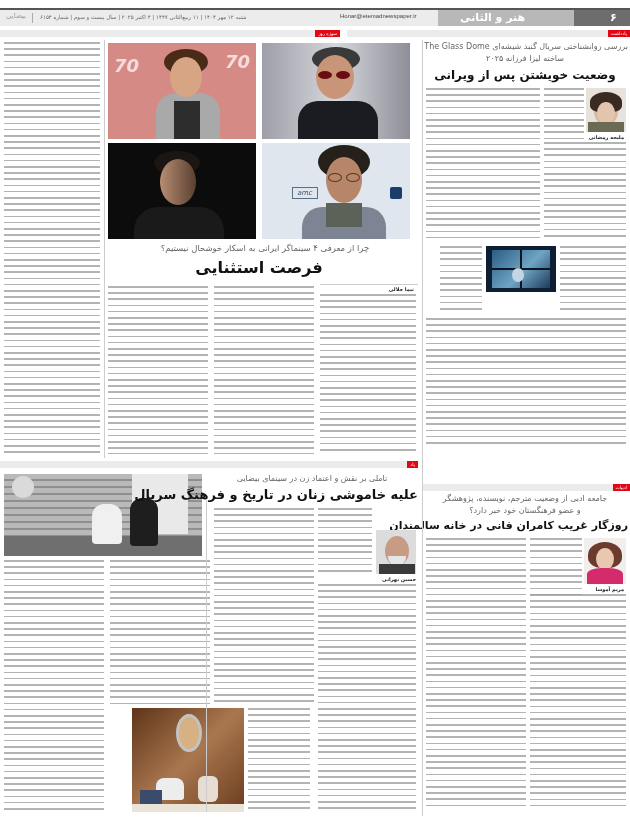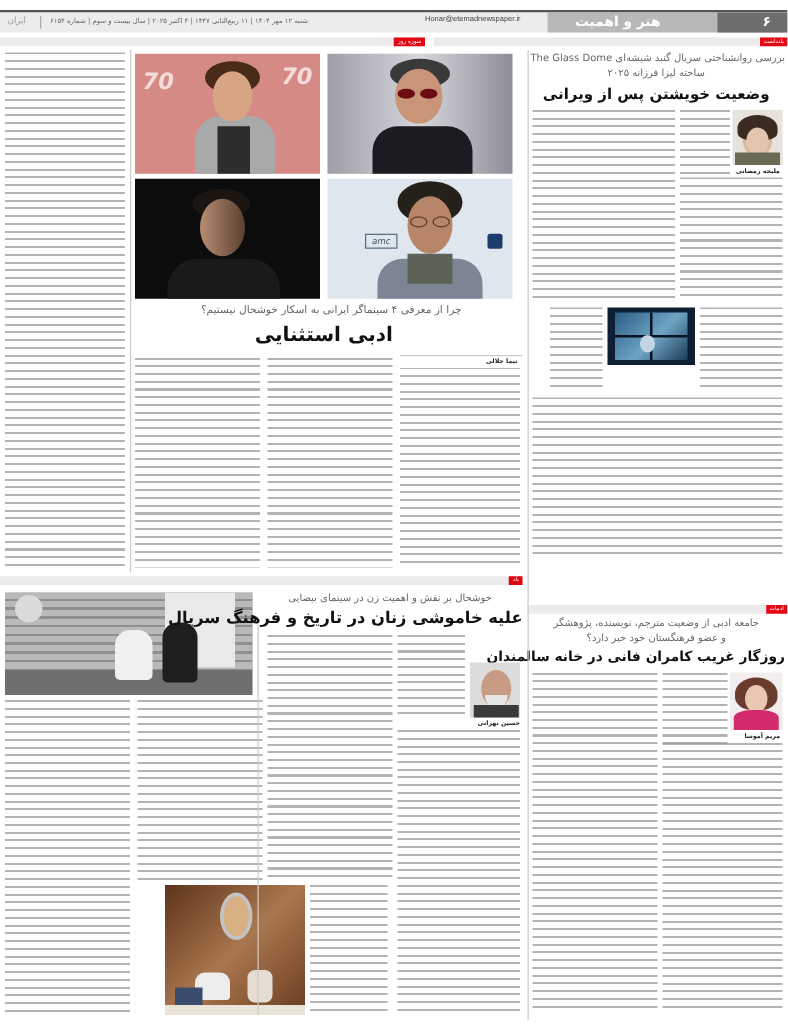--- a/index.html
+++ b/index.html
@@ -32,27 +32,27 @@
   .photo { position: absolute; overflow: hidden; font-style: italic; }
   .divider-v { position: absolute; width: 1px; background: #ccc; }
   .divider-h { position: absolute; height: 1px; background: #ccc; }
   .face { position: absolute; border-radius: 50%; }
 </style>
 </head>
 <body>
 
 <div class="masthead">
   <div class="mh-left"></div>
-  <span class="mh-logo">ایران</span>
+  <span class="mh-logo">بیضایی</span>
   <div class="mh-sep"></div>
   <span class="mh-date">شنبه ۱۲ مهر ۱۴۰۴ | ۱۱ ربیع‌الثانی ۱۴۴۷ | ۴ اکتبر ۲۰۲۵ | سال بیست و سوم | شماره ۶۱۵۴</span>
   <div class="mh-email-box"></div>
   <span class="mh-email">Honar@etemadnewspaper.ir</span>
   <div class="mh-section"></div>
-  <span class="mh-title">هنر و اهمیت</span>
+  <span class="mh-title">هنر و الثانی</span>
   <div class="mh-page"></div>
   <span class="mh-num">۶</span>
 </div>
 
 <div class="sec-bar" style="left:0; top:30px; width:340px;">
   <span class="sec-tag">سوژه روز</span>
 </div>
 <div class="sec-bar" style="left:347px; top:30px; width:283px;">
   <span class="sec-tag">یادداشت</span>
 </div>
@@ -131,21 +131,21 @@
   <div style="position:absolute; right:8px; top:44px; width:12px; height:12px; background:#1c3c6b; border-radius:2px;"></div>
   <div style="position:absolute; left:56px; top:2px; width:52px; height:34px; background:#26201a; border-radius:50%;"></div>
   <div class="face" style="left:64px; top:14px; width:36px; height:46px; background:#b78567;"></div>
   <div style="position:absolute; left:66px; top:30px; width:14px; height:9px; border:1.5px solid #5a3a26; border-radius:50%;"></div>
   <div style="position:absolute; left:84px; top:30px; width:14px; height:9px; border:1.5px solid #5a3a26; border-radius:50%;"></div>
   <div style="position:absolute; left:40px; top:64px; width:84px; height:34px; background:#7d8494; border-radius:20px 20px 0 0;"></div>
   <div style="position:absolute; left:64px; top:60px; width:36px; height:24px; background:#5c6258;"></div>
 </div>
 
 <div class="kicker" style="left:104px; top:243px; width:310px; font-size:8.5px;padding-left:12px;">چرا از معرفی ۴ سینماگر ایرانی به اسکار خوشحال نیستیم؟</div>
-<div class="headline" style="left:104px; top:258px; width:310px; font-size:16px;">ادبی استثنایی</div>
+<div class="headline" style="left:104px; top:258px; width:310px; font-size:16px;">فرصت استثنایی</div>
 
 <div class="byline" style="right:216px; top:286px;">نیما جلالی</div>
 <div class="divider-h" style="left:320px; top:284px; width:98px;"></div>
 <div class="lines" style="left:320px; top:294px; width:96px; height:160px;"></div>
 <div class="lines" style="left:214px; top:286px; width:100px; height:168px;"></div>
 <div class="lines" style="left:108px; top:286px; width:100px; height:168px;"></div>
 
 <div class="divider-v" style="left:104px; top:40px; height:418px;"></div>
 
 <div class="lines" style="left:4px; top:42px; width:96px; height:414px;"></div>
@@ -156,21 +156,21 @@
 
 <div class="photo" style="left:4px; top:474px; width:198px; height:82px; background:#9d9d9d;">
   <div style="position:absolute; left:0; top:0; width:198px; height:82px; background:repeating-linear-gradient(to bottom,#b9b9b9 0,#b9b9b9 5px,#8f8f8f 5px,#8f8f8f 7px);"></div>
   <div style="position:absolute; left:128px; top:0; width:56px; height:60px; background:#e9e9e9;"></div>
   <div style="position:absolute; left:8px; top:2px; width:22px; height:22px; border-radius:50%; background:#dadada;"></div>
   <div style="position:absolute; left:0; top:62px; width:198px; height:20px; background:#6f6f6f;"></div>
   <div style="position:absolute; left:88px; top:30px; width:30px; height:40px; background:#f0f0f0; border-radius:12px 12px 4px 4px;"></div>
   <div style="position:absolute; left:126px; top:24px; width:28px; height:48px; background:#1e1e1e; border-radius:12px 12px 4px 4px;"></div>
 </div>
 
-<div class="kicker" style="left:206px; top:474px; width:212px; font-size:8px;">خوشحال بر نقش و اهمیت زن در سینمای بیضایی</div>
+<div class="kicker" style="left:206px; top:474px; width:212px; font-size:8px;">تاملی بر نقش و اعتماد زن در سینمای بیضایی</div>
 <div class="headline" style="left:206px; top:487px; width:212px; font-size:13px;">علیه خاموشی زنان در تاریخ و فرهنگ سریال</div>
 
 <div class="photo" style="left:376px; top:530px; width:40px; height:44px; background:#dcdcdc;">
   <div class="face" style="left:9px; top:6px; width:24px; height:30px; background:#c79b84;"></div>
   <div style="position:absolute; left:12px; top:26px; width:18px; height:10px; background:#e6e6e6; border-radius:0 0 10px 10px;"></div>
   <div style="position:absolute; left:3px; top:34px; width:36px; height:12px; background:#3a3a3a;"></div>
 </div>
 <div class="byline" style="right:214px; top:576px;">حسین نهرانی</div>
 
 <div class="lines" style="left:318px; top:508px; width:54px; height:64px;"></div>

